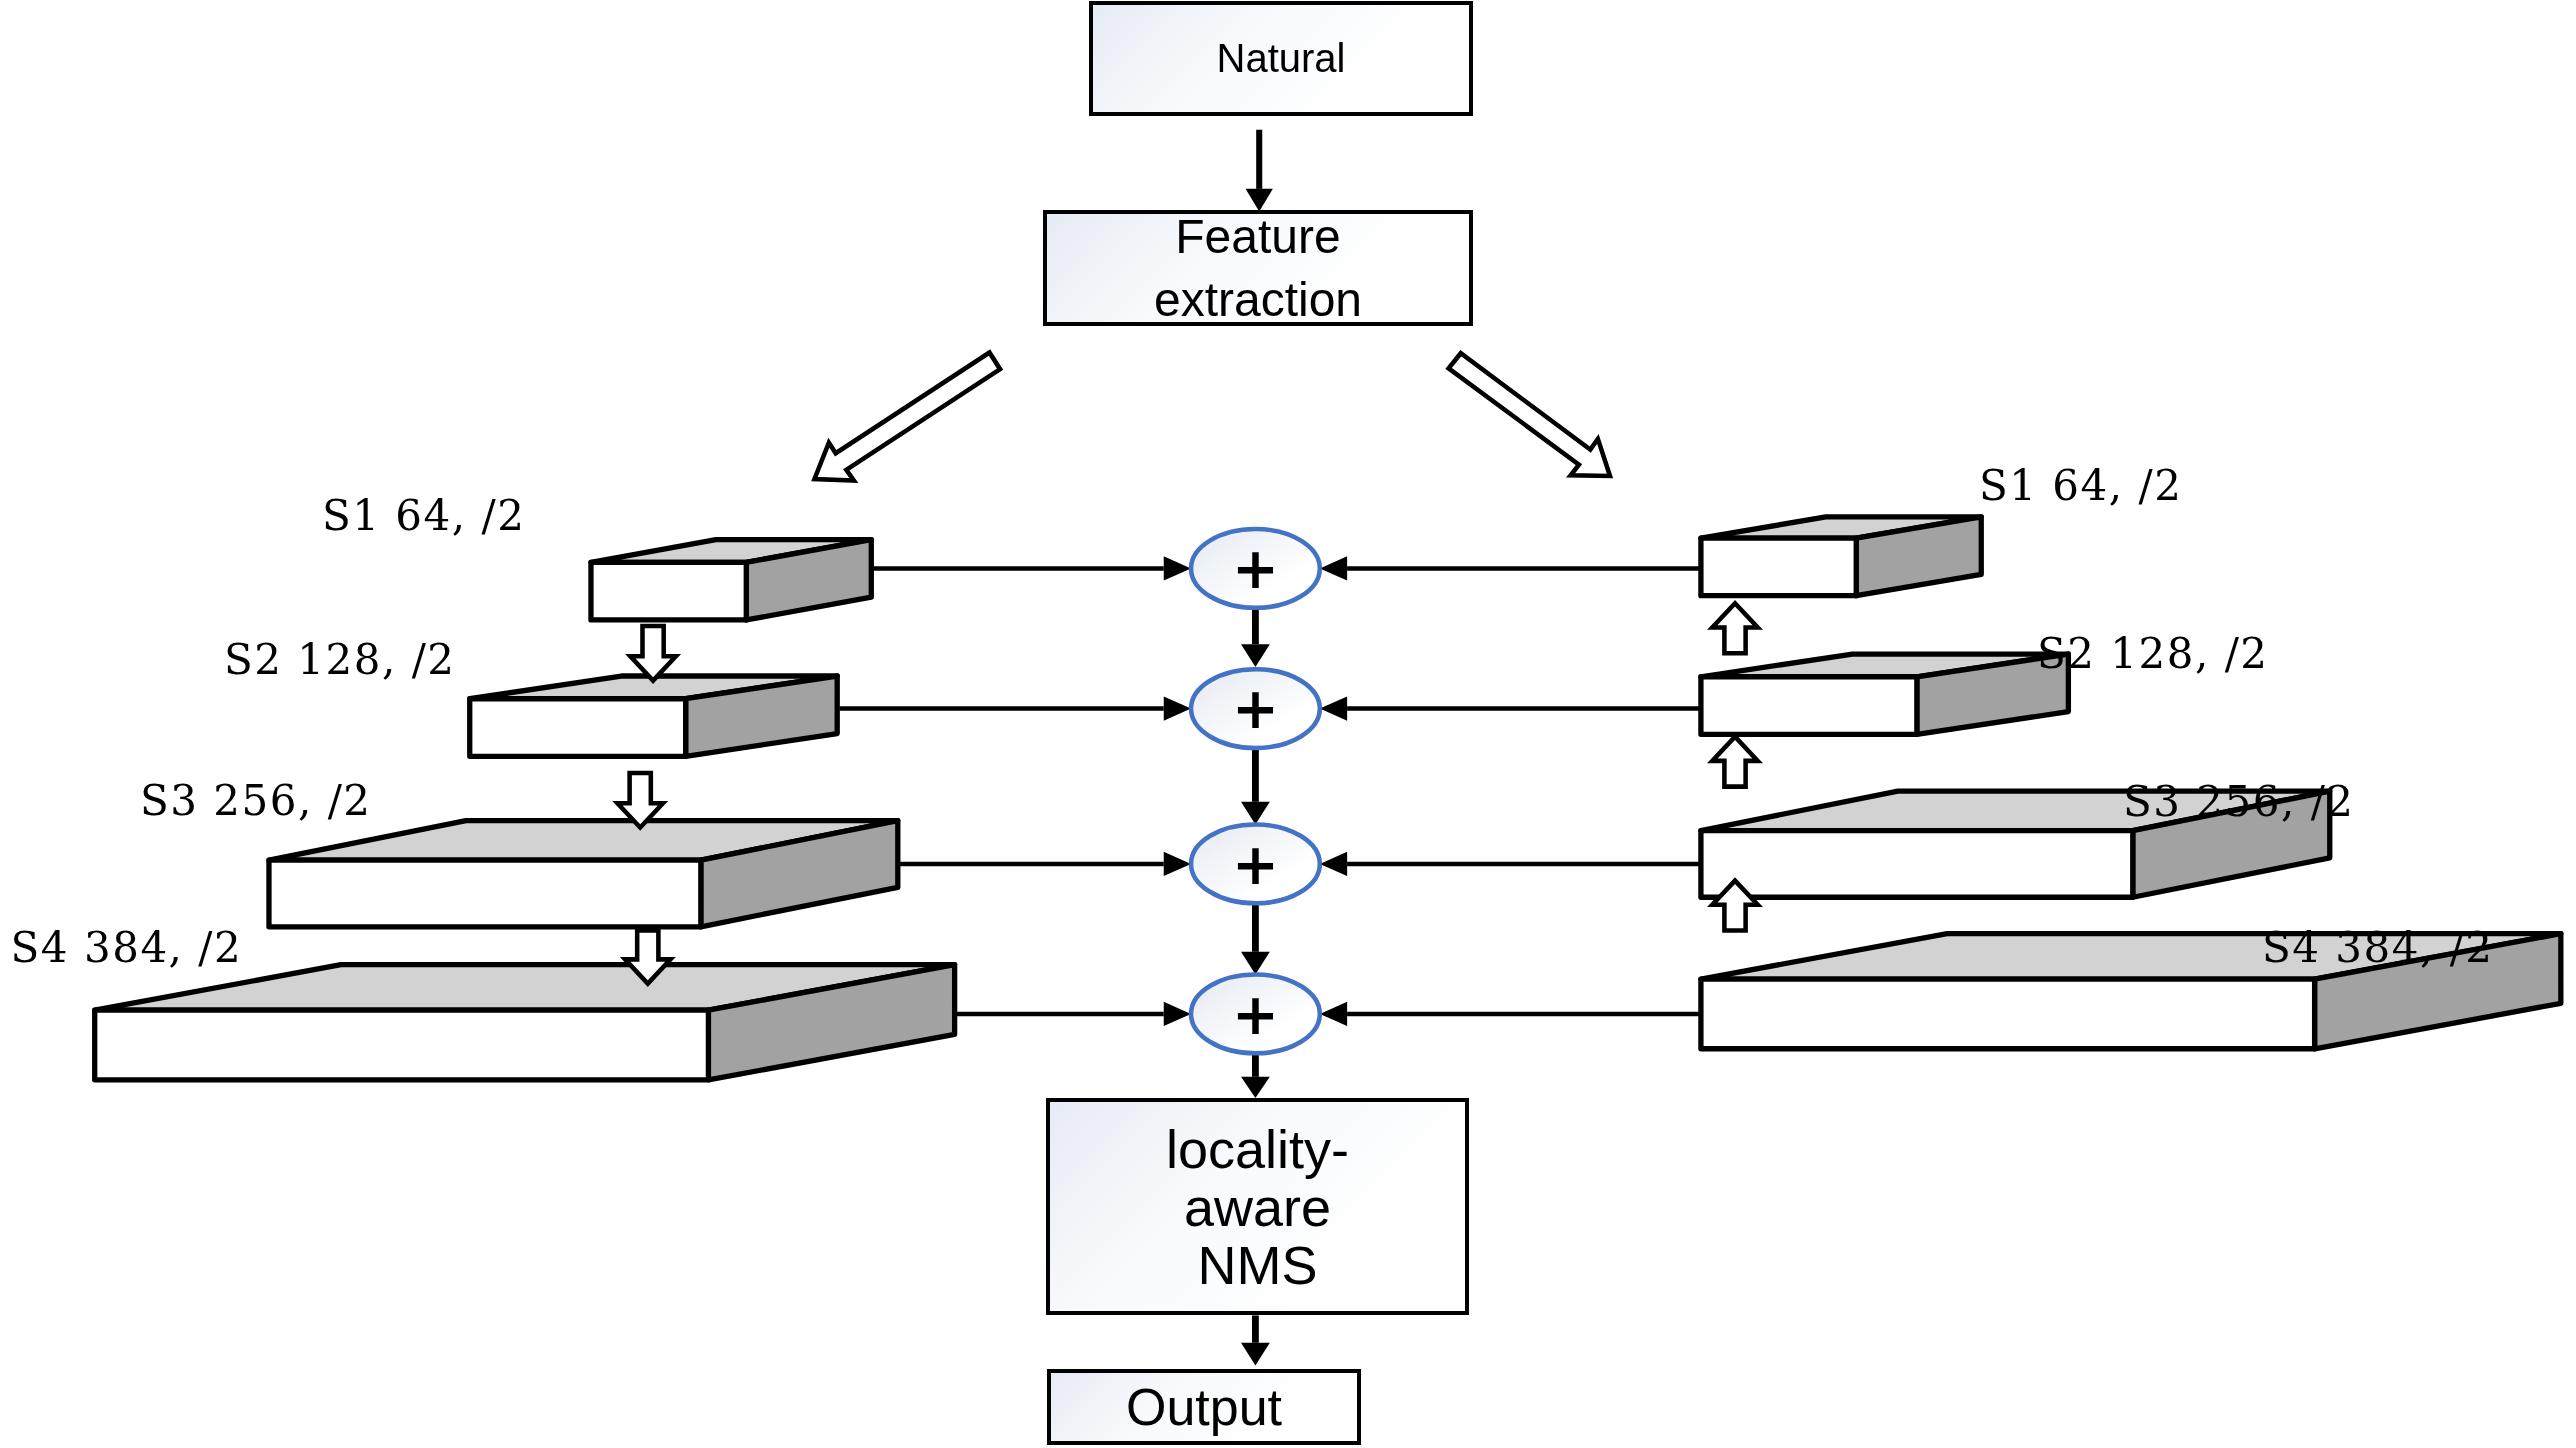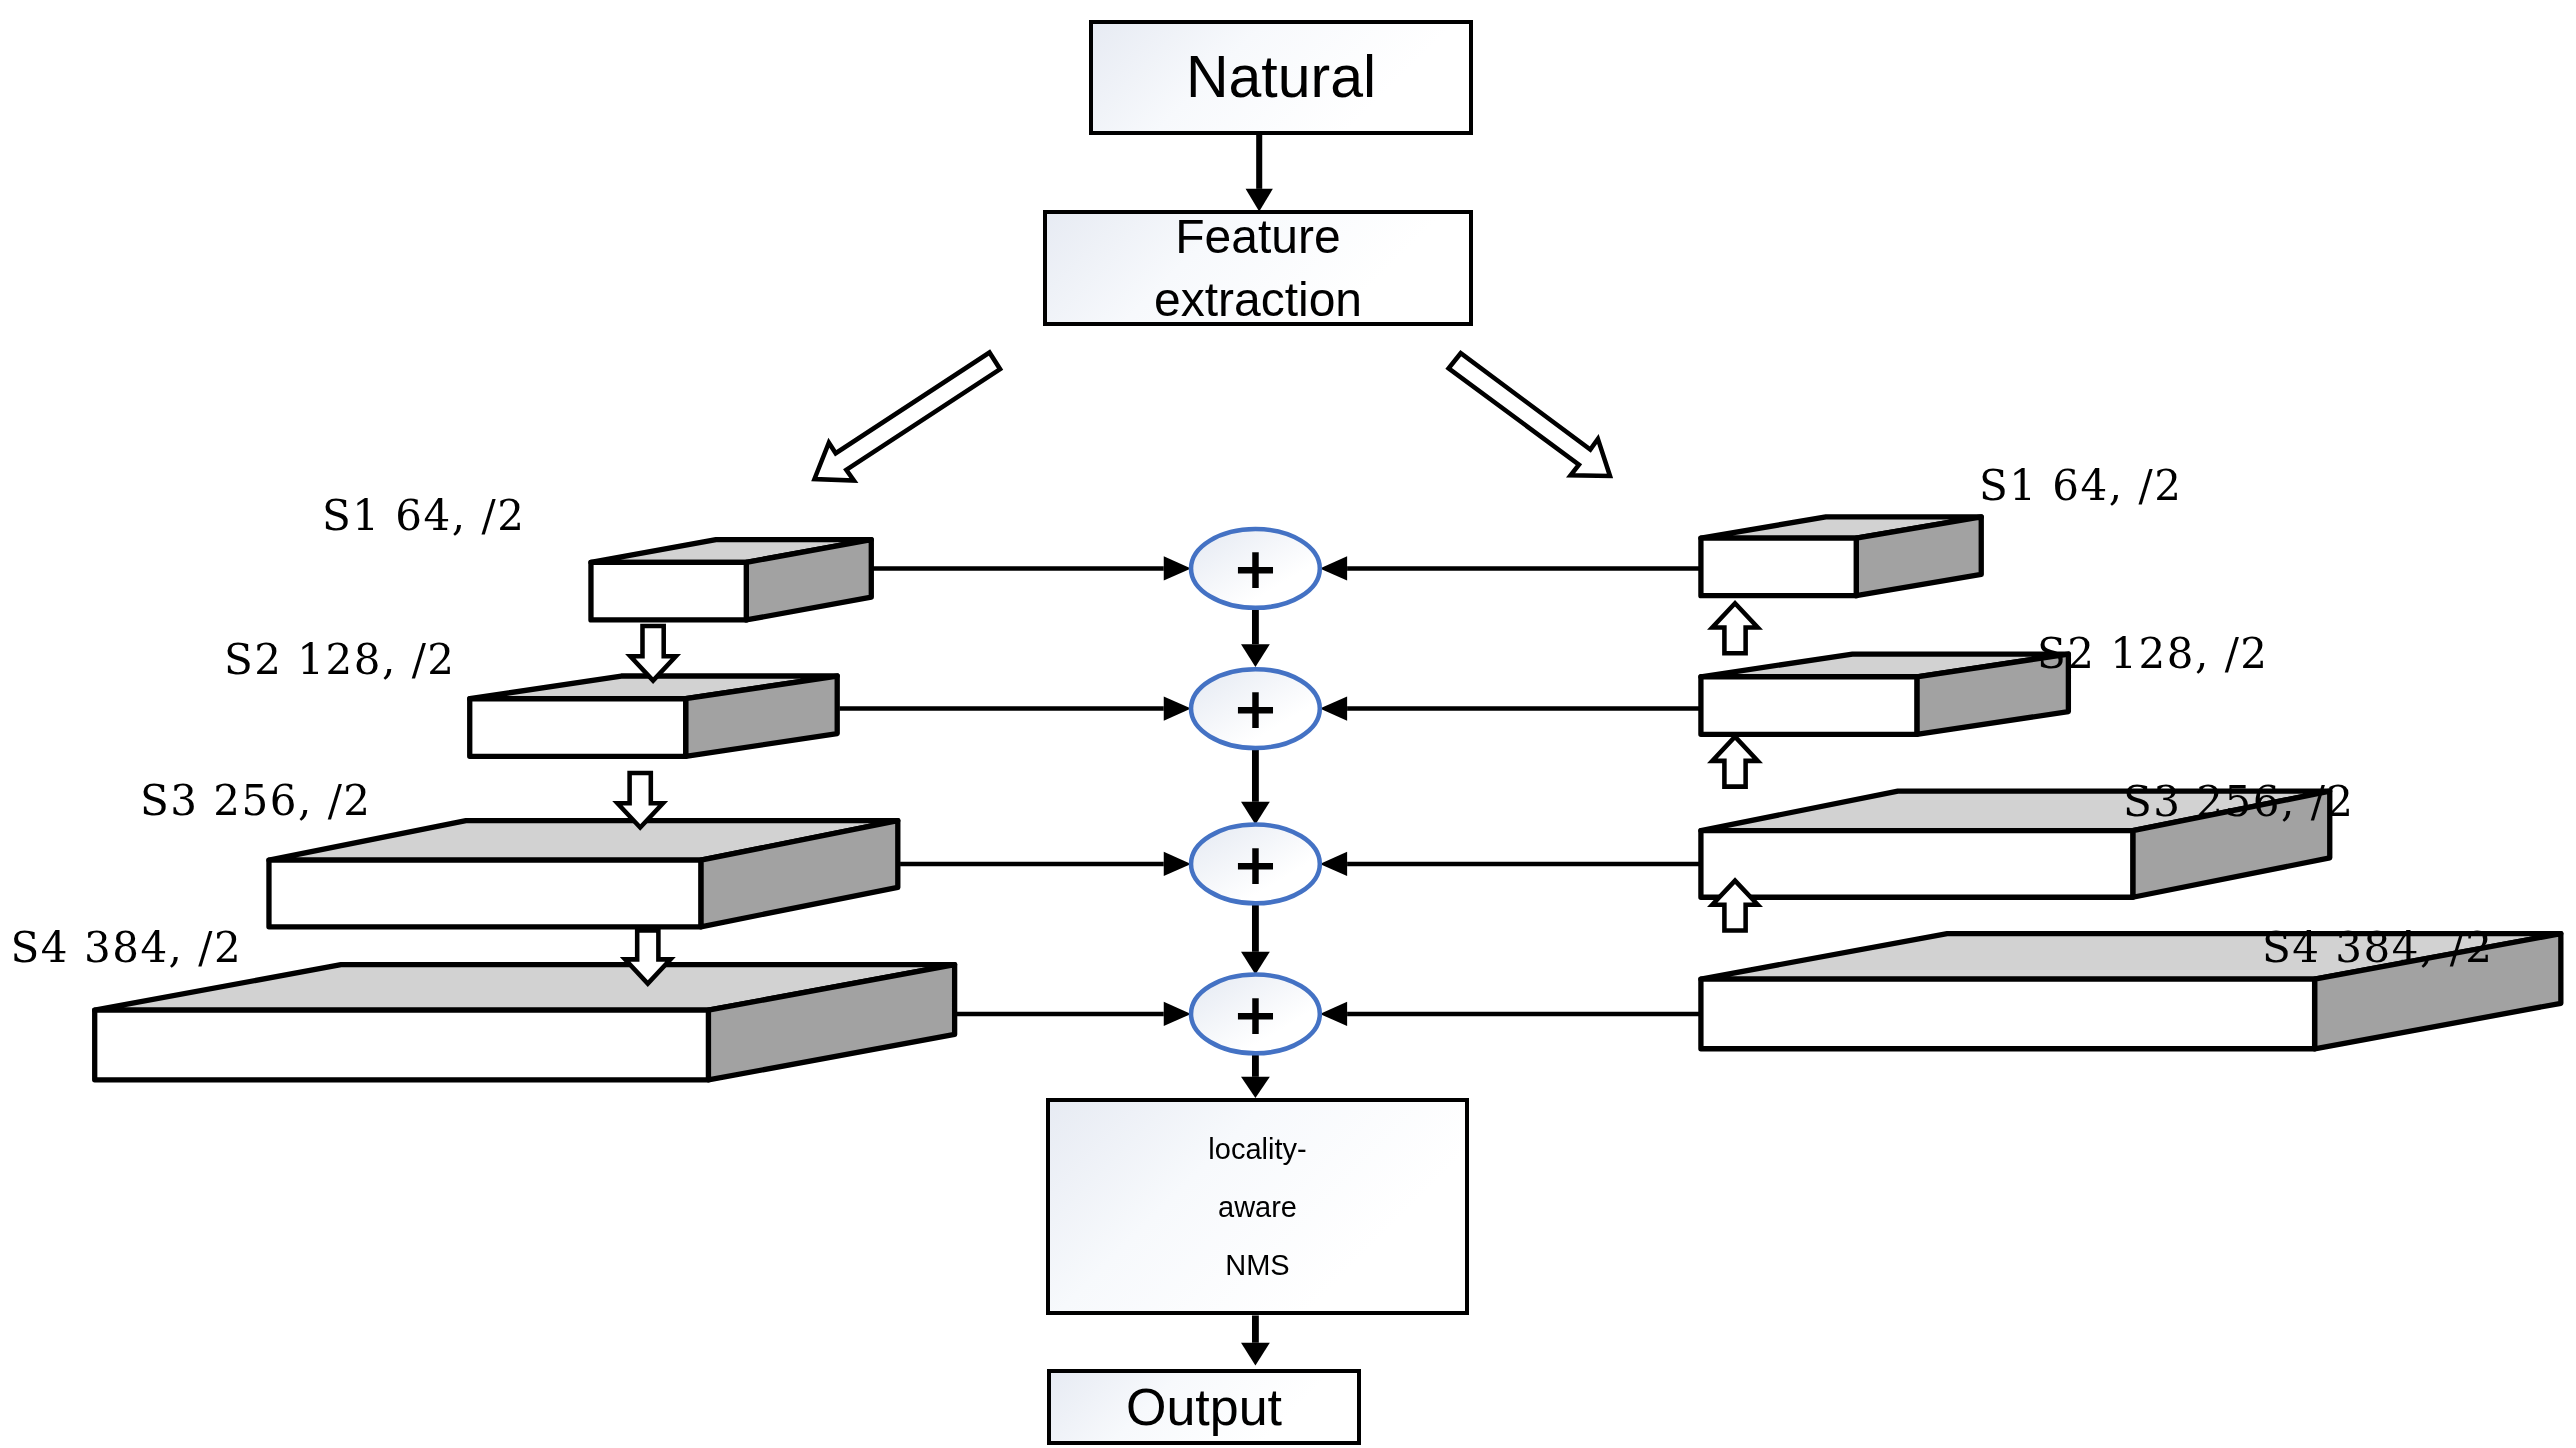--- a/index.html
+++ b/index.html
@@ -23,23 +23,23 @@
     background: linear-gradient(135deg, #e7ebf3 0%, #f7f9fc 35%, #ffffff 75%);
     display: flex;
     flex-direction: column;
     align-items: center;
     justify-content: center;
     text-align: center;
     color: #000000;
     box-sizing: border-box;
   }
   .node .line { white-space: nowrap; }
-  .node-natural  { left: 1089px; top: 20px;   width: 384px; height: 115px; font-size: 59px; line-height: 57px; }
+  .node-natural  { left: 1089px; top: 1px;   width: 384px; height: 115px; font-size: 40px; line-height: 57px; }
   .node-feature  { left: 1043px; top: 210px;  width: 430px; height: 116px; font-size: 48px; line-height: 57px; gap: 6px; }
-  .node-nms      { left: 1046px; top: 1098px; width: 423px; height: 217px; font-size: 29px; line-height: 58px; }
+  .node-nms      { left: 1046px; top: 1098px; width: 423px; height: 217px; font-size: 54px; line-height: 58px; }
   .node-output   { left: 1047px; top: 1369px; width: 314px; height: 76px; font-size: 52px; }
   
   .stage-label {
     position: absolute;
     font-family: "DejaVu Serif", "Liberation Serif", serif;
     font-size: 42px;
     color: #000000;
     white-space: nowrap;
     letter-spacing: 1.5px;
   }

